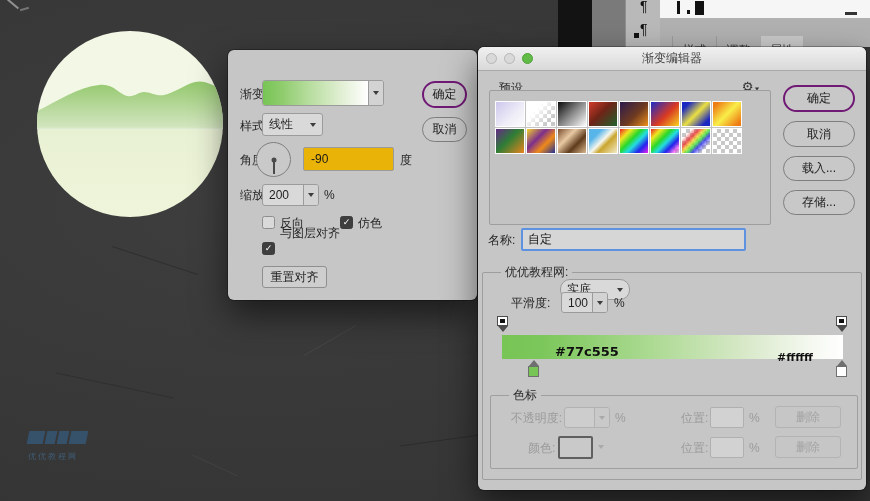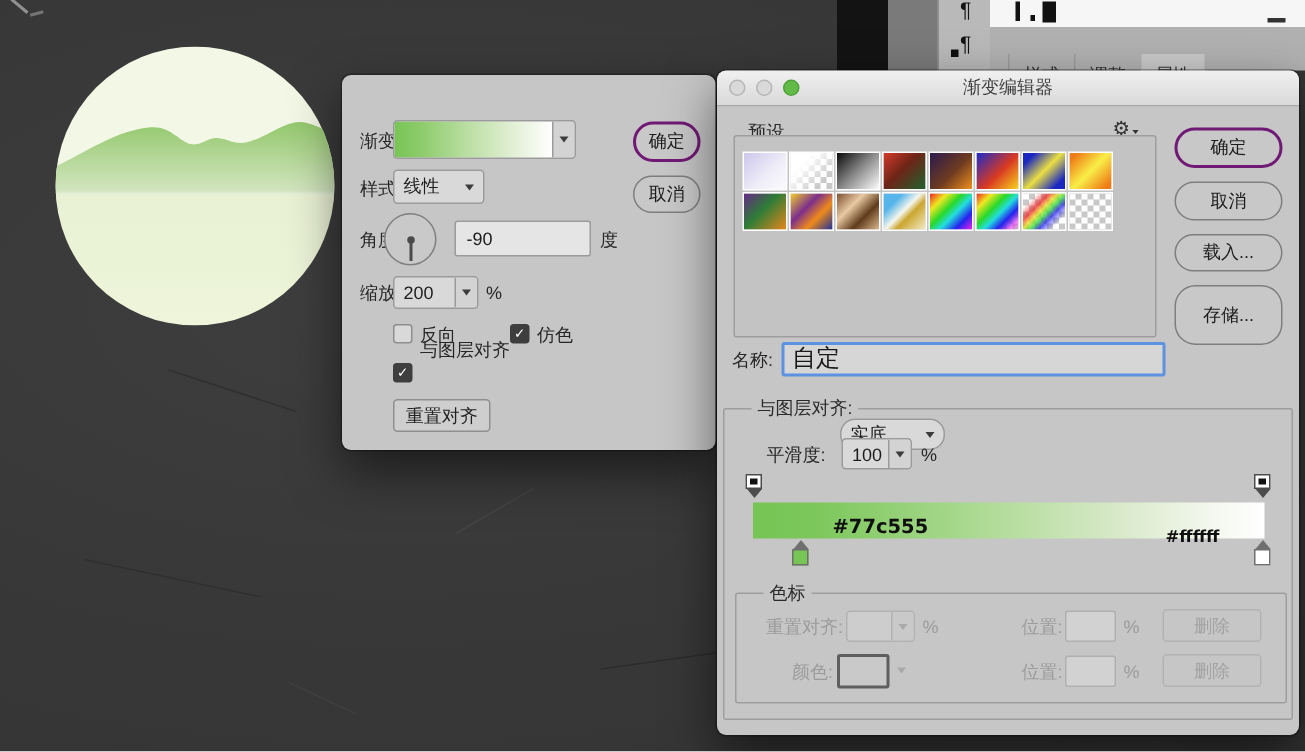--- a/index.html
+++ b/index.html
@@ -96,20 +96,26 @@
       </linearGradient>
     </defs>
     <g clip-path="url(#cclip)">
       <rect x="0" y="0" width="186" height="98" fill="#f3f8e6"></rect>
       <rect x="0" y="97" width="186" height="89" fill="url(#bgrad)"></rect>
       <path d="M -4,82 C 18,72 40,56 62,54 C 76,52 82,63 90,65 C 97,66.5 101,61 107,61 C 114,61 119,65.5 127,64 C 137,62 147,54 158,51 C 167,48.5 176,54 186,59 L 190,59 L 190,97.5 L -4,97.5 Z" fill="url(#mgrad)"></path>
       <rect x="0" y="96.8" width="186" height="1.2" fill="#dcead0"></rect>
     </g>
   </svg>
 
+  <div class="abs" style="left:28px;top:430px;opacity:0.85;">
+    <div style="filter:blur(0.4px);">
+      <span class="wm-block" style="width:16px;"></span><span class="wm-block" style="width:10px;"></span><span class="wm-block" style="width:10px;"></span><span class="wm-block" style="width:17px;"></span>
+    </div>
+    <div style="margin-top:3px;font-size:8px;letter-spacing:2px;color:rgba(75,135,190,0.55);filter:blur(0.3px);">优优教程网</div>
+  </div>
 
   <div class="abs" style="left:558px;top:0;width:34px;height:47px;background:#131313;"></div>
   <div class="abs" style="left:592px;top:0;width:33px;height:47px;background:#7a7a7a;"></div>
   <div class="abs" style="left:625px;top:0;width:35px;height:47px;background:#b9b9b9;border-left:1px solid #8f8f8f;box-sizing:border-box;">
     <span class="abs" style="left:14px;top:-2px;font-size:14px;color:#111;">¶</span>
     <span class="abs" style="left:6px;top:24px;width:26px;height:20px;">
       <i class="abs" style="left:2px;top:9px;width:5px;height:5px;background:#111;"></i>
       <span class="abs" style="left:8px;top:-3px;font-size:14px;color:#111;font-style:normal;">¶</span>
     </span>
   </div>
@@ -151,21 +157,21 @@
     </div>
     <div class="pill" style="left:194px;top:67px;width:45px;height:25px;">
       <span>取消</span>
     </div>
 
     <span class="lbl" style="left:12px;top:103px;">角度:</span>
     <div class="dial" style="left:28px;top:92px;width:35px;height:35px;">
       <div class="needle"></div>
       <div class="hub"></div>
     </div>
-    <input class="abs" style="left: 75px; top: 97px; width: 91px; height: 24px; background: #e5e5e5; border: 1px solid rgb(155, 155, 155); border-radius: 2px; font-size: 12px; color: rgb(26, 26, 26); padding: 0px 0px 0px 7px; box-sizing: border-box; outline: none; font-family: inherit;" value="-90">
+    <input class="abs" style="left: 75px; top: 97px; width: 91px; height: 24px; background: #eab308; border: 1px solid rgb(155, 155, 155); border-radius: 2px; font-size: 12px; color: rgb(26, 26, 26); padding: 0px 0px 0px 7px; box-sizing: border-box; outline: none; font-family: inherit;" value="-90">
     <span class="lbl" style="left:172px;top:103px;">度</span>
 
     <span class="lbl" style="left:12px;top:138px;">缩放:</span>
     <div class="combo" style="left:34px;top:134px;width:57px;height:22px;">
       <div class="val">
           <span>200</span>
         </div>
       <div class="cseg">
           <i class="chev"></i>
         </div>
@@ -223,29 +229,29 @@
 
     <div class="pill pill-default" style="left:305px;top:38px;width:72px;height:27px;">
       <span>确定</span>
     </div>
     <div class="pill" style="left:305px;top:74px;width:72px;height:26px;">
       <span>取消</span>
     </div>
     <div class="pill" style="left:305px;top:109px;width:72px;height:25px;">
       <span>载入...</span>
     </div>
-    <div class="pill" style="left:305px;top:143px;width:72px;height:40px;">
+    <div class="pill" style="left:305px;top:143px;width:72px;height:25px;">
       <span>存储...</span>
     </div>
 
     <span class="lbl" style="left:10px;top:186px;">名称:</span>
-    <input class="abs" style="left: 43px; top: 181px; width: 256px; height: 23px; background: rgb(214, 214, 214); border: 2px solid rgb(93, 146, 224); border-radius: 2px; font-size: 16px; color: rgb(26, 26, 26); padding: 0px 0px 0px 5px; box-sizing: border-box; outline: none; font-family: inherit;" value="自定">
+    <input class="abs" style="left: 43px; top: 181px; width: 225px; height: 23px; background: rgb(214, 214, 214); border: 2px solid rgb(93, 146, 224); border-radius: 2px; font-size: 12px; color: rgb(26, 26, 26); padding: 0px 0px 0px 5px; box-sizing: border-box; outline: none; font-family: inherit;" value="自定">
 
     <div class="fset" style="left:4px;top:225px;width:380px;height:208px;"></div>
-    <span class="legend" style="left:23px;top:218px;">与图层对齐:</span>
+    <span class="legend" style="left:23px;top:218px;">优优教程网:</span>
     <div class="dd" style="left:82px;top:232px;width:70px;height:21px;border-radius:10px;">
       <span>实底</span>
       <i class="chev"></i>
     </div>
 
     <span class="lbl" style="left:33px;top:249px;">平滑度:</span>
     <div class="combo" style="left:83px;top:245px;width:47px;height:21px;">
       <div class="val">
           <span>100</span>
         </div>
@@ -279,21 +285,21 @@
       <div class="tri"></div>
         <div class="sq" style="background:#ffffff;"></div>
     </div>
 
     <span class="hex" style="left:77px;top:297px;font-size:13px;">#77c555</span>
     <span class="hex" style="left:299px;top:304px;font-size:11px;">#ffffff</span>
 
     <div class="fset" style="left:12px;top:348px;width:368px;height:74px;"></div>
     <span class="legend" style="left:31px;top:341px;">色标</span>
 
-    <span class="lbl lbl-dim" style="left:20px;top:364px;width:64px;text-align:right;">重置对齐:</span>
+    <span class="lbl lbl-dim" style="left:20px;top:364px;width:64px;text-align:right;">不透明度:</span>
     <div class="combo combo-dis" style="left:86px;top:360px;width:46px;height:21px;">
       <div class="val"></div>
       <div class="cseg">
           <i class="chev chev-dis"></i>
         </div>
     </div>
     <span class="lbl lbl-dim" style="left:137px;top:364px;">%</span>
     <span class="lbl lbl-dim" style="left:203px;top:364px;">位置:</span>
     <div class="dfield" style="left:232px;top:360px;width:34px;height:21px;"></div>
     <span class="lbl lbl-dim" style="left:271px;top:364px;">%</span>

